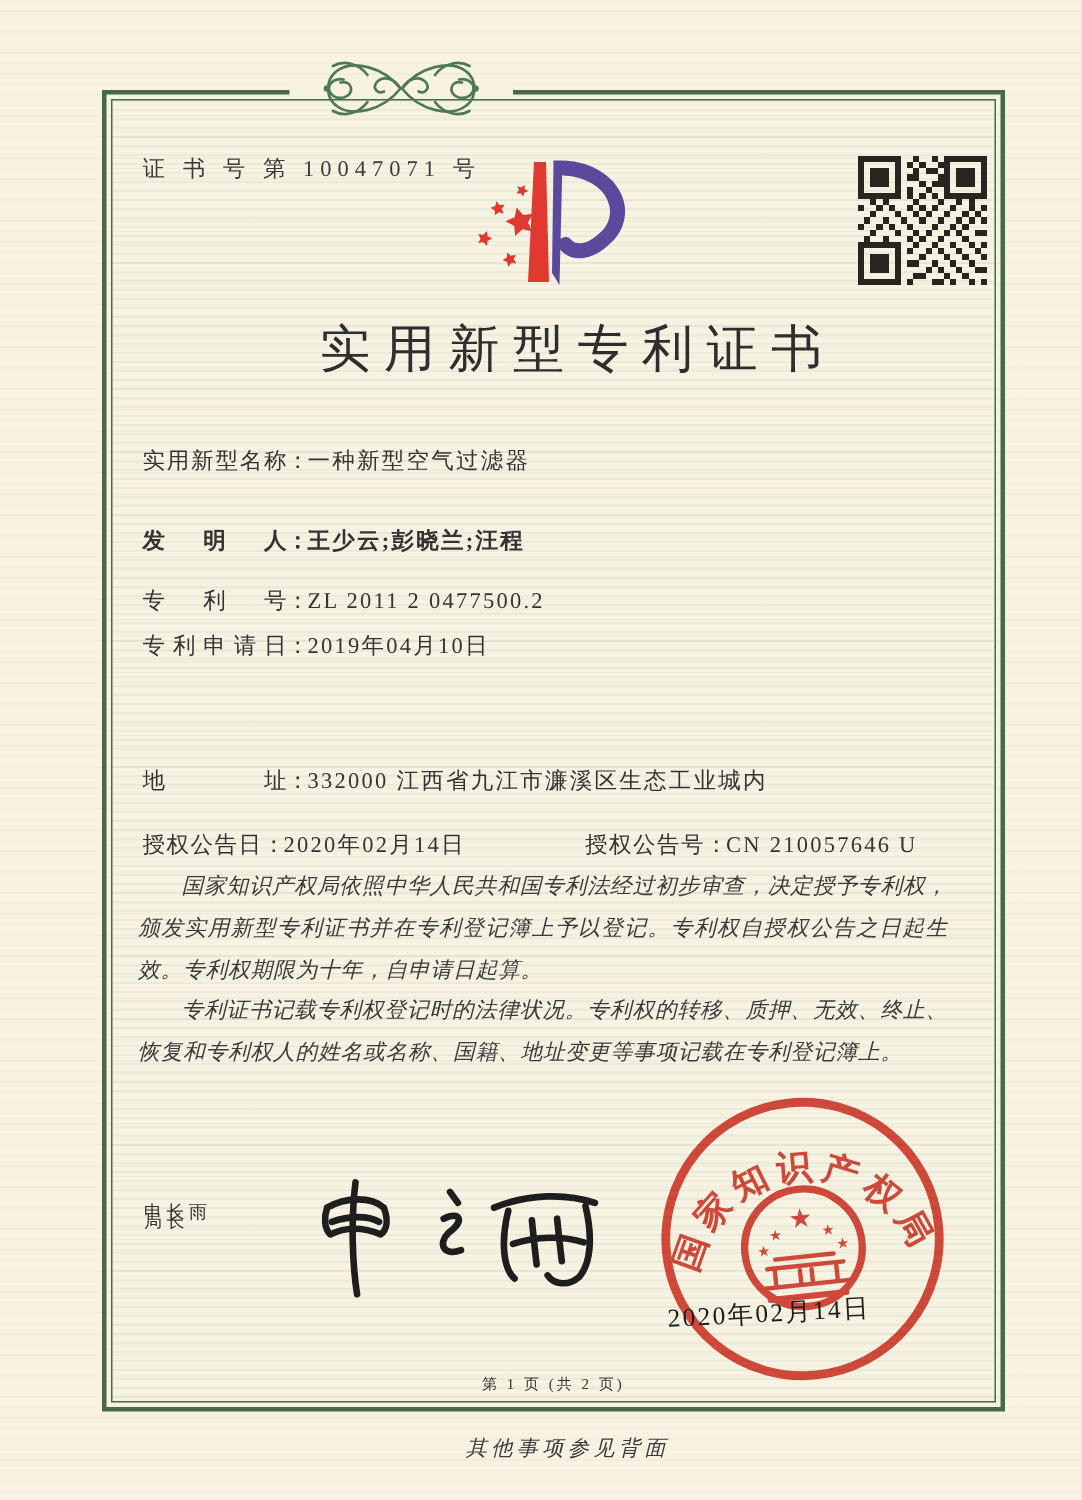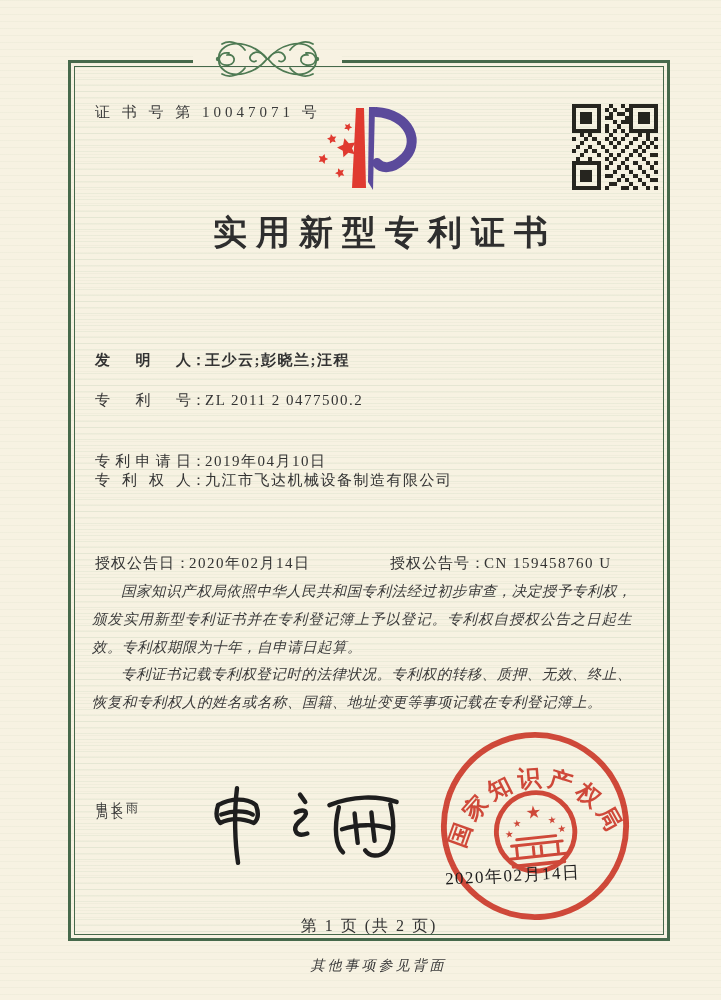--- a/index.html
+++ b/index.html
@@ -21,33 +21,33 @@
     background:repeating-linear-gradient(180deg, rgba(110,160,120,.09) 0 1px, rgba(0,0,0,0) 1px 6px);
   }
   .ornament{position:absolute;left:185px;top:34px;width:165px;height:48px;}
   .cert-no{
     position:absolute;left:95px;top:103px;font-size:15px;letter-spacing:4px;color:#3a3a3a;
   }
   .logo{position:absolute;left:298px;top:100px;width:150px;height:96px;}
   .qr{position:absolute;left:572px;top:104px;width:86px;height:86px;}
   .title{
     position:absolute;left:68px;top:210px;width:634px;text-align:center;
-    font-size:34px;font-weight:700;letter-spacing:9px;color:#2e2e2e;
+    font-size:34px;font-weight:400;letter-spacing:9px;color:#2e2e2e;
   }
   .field-row{position:absolute;left:95px;font-size:15px;letter-spacing:1px;color:#333;white-space:nowrap;}
   .f-label{
     display:inline-block;width:96px;text-align:justify;text-align-last:justify;
     letter-spacing:0;vertical-align:bottom;
   }
   .f-colon{display:inline-block;width:14px;}
   .f-value{letter-spacing:1.5px;}
   .row-name{top:298px;}
   .row-inventor{top:351px;font-weight:bold;}
   .row-patno{top:391px;}
-  .row-appdate{top:452px;}
+  .row-appdate{top:421px;}
   .row-patentee{top:471px;}
   .row-address{top:511px;}
   .row-grant{top:554px;}
   .grant-no{position:absolute;left:295px;top:0;}
   .paras{
     position:absolute;left:92px;top:578px;width:540px;
     font-size:14.5px;line-height:1.92;text-align:justify;color:#3b3b3b;
     font-style:italic;letter-spacing:.5px;
   }
   .paras p{margin:0;text-indent:2em;}
@@ -58,21 +58,21 @@
   .seal{
     position:absolute;left:437px;top:728px;width:196px;height:196px;
     transform:rotate(-6deg);opacity:.9;mix-blend-mode:multiply;
   }
   .seal-date{
     position:absolute;left:445px;top:864px;font-size:17px;letter-spacing:1.5px;
     color:#1d1d1d;transform:rotate(-3deg);white-space:nowrap;
   }
   .page-indicator{
     position:absolute;left:68px;top:916px;width:602px;text-align:center;
-    font-size:16px;letter-spacing:2px;color:#333;
+    font-size:10px;letter-spacing:2px;color:#333;
   }
   .back-note{
     position:absolute;left:18px;top:957px;width:721px;text-align:center;
     font-size:14px;letter-spacing:3px;color:#3b3b3b;font-style:italic;
   }
 </style>
 </head>
 <body>
 
 <div class="page">
@@ -139,37 +139,40 @@
       M8 15h1v1h-1z M11 15h1v1h-1z M13 15h1v1h-1z M16 15h1v1h-1z M19 15h1v1h-1z
       M10 16h1v1h-1z M14 16h1v1h-1z M17 16h1v1h-1z M20 16h1v1h-1z
       M8 17h2v1h-2z M12 17h1v1h-1z M15 17h1v1h-1z M18 17h1v1h-1z
       M11 18h1v1h-1z M13 18h1v1h-1z M16 18h1v1h-1z M19 18h2v1h-2z
       M9 19h2v1h-2z M14 19h1v1h-1z M17 19h1v1h-1z
       M8 20h1v1h-1z M12 20h2v1h-2z M15 20h1v1h-1z M18 20h1v1h-1z M20 20h1v1h-1z"></path>
   </svg>
 
   <div class="title">实用新型专利证书</div>
 
+  <div class="field-row row-name">
+    <span class="f-label">实用新型名称</span><span class="f-colon">：</span><span class="f-value">一种新型空气过滤器</span>
+  </div>
   <div class="field-row row-inventor">
     <span class="f-label">发明人</span><span class="f-colon">：</span><span class="f-value">王少云;彭晓兰;汪程</span>
   </div>
   <div class="field-row row-patno">
     <span class="f-label">专利号</span><span class="f-colon">：</span><span class="f-value">ZL 2011 2 0477500.2</span>
   </div>
   <div class="field-row row-appdate">
     <span class="f-label">专利申请日</span><span class="f-colon">：</span><span class="f-value">2019年04月10日</span>
   </div>
-  <div class="field-row row-patentee">
-    <span class="f-label">专利权人</span><span class="f-colon">：</span><span class="f-value">九江市飞达机械设备制造有限公司</span>
+  <div class="field-row row-address">
+    <span class="f-label">地址</span><span class="f-colon">：</span><span class="f-value">332000 江西省九江市濂溪区生态工业城内</span>
   </div>
 
   <div class="field-row row-grant">
     <span>授权公告日</span><span class="f-colon">：</span><span class="f-value">2020年02月14日</span>
     <span class="grant-no">
-      <span>授权公告号</span><span class="f-colon">：</span><span class="f-value">CN 159458760 U</span>
+      <span>授权公告号</span><span class="f-colon">：</span><span class="f-value">CN 210057646 U</span>
     </span>
   </div>
 
   <div class="paras">
     <p>国家知识产权局依照中华人民共和国专利法经过初步审查，决定授予专利权，颁发实用新型专利证书并在专利登记簿上予以登记。专利权自授权公告之日起生效。专利权期限为十年，自申请日起算。</p>
     <p>专利证书记载专利权登记时的法律状况。专利权的转移、质押、无效、终止、恢复和专利权人的姓名或名称、国籍、地址变更等事项记载在专利登记簿上。</p>
   </div>
 
   <div class="signer signer-title">局长</div>
   <div class="signer signer-name">申长雨</div>

